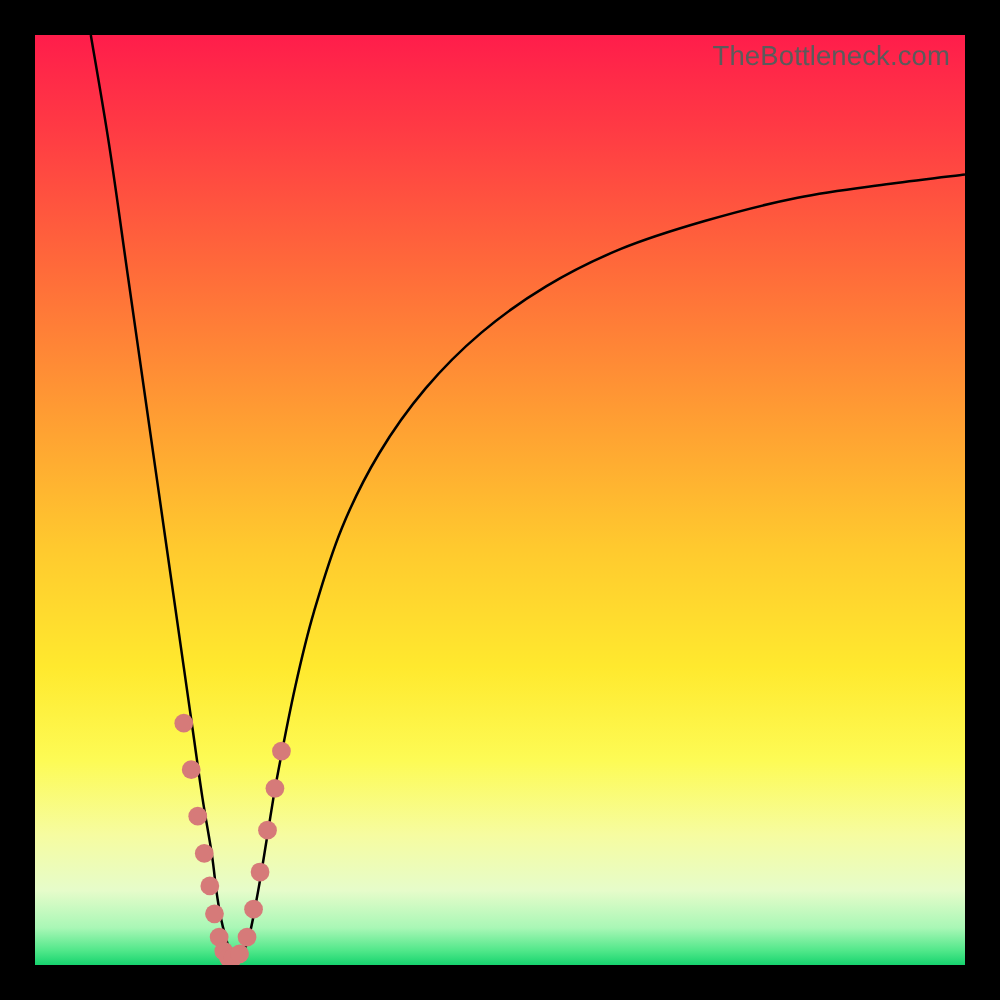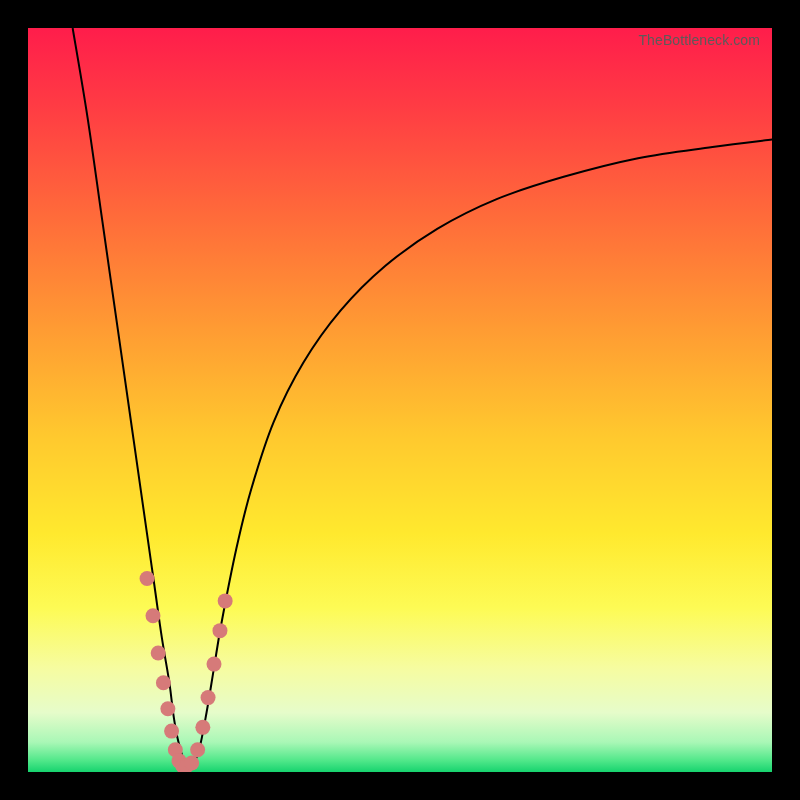--- a/index.html
+++ b/index.html
@@ -29,21 +29,21 @@
     position: absolute;
     left: 0; top: 0;
     width: 100%;
     height: 100%;
   }
   .watermark {
     position: absolute;
     top: 4px;
     right: 12px;
     color: #5b5b5b;
-    font-size: 14px;
+    font-size: 22px;
     font-weight: 500;
     letter-spacing: 0.1px;
   }
   svg.curves {
     position: absolute;
     left: 0; top: 0;
     width: 100%;
     height: 100%;
     overflow: visible;
   }

